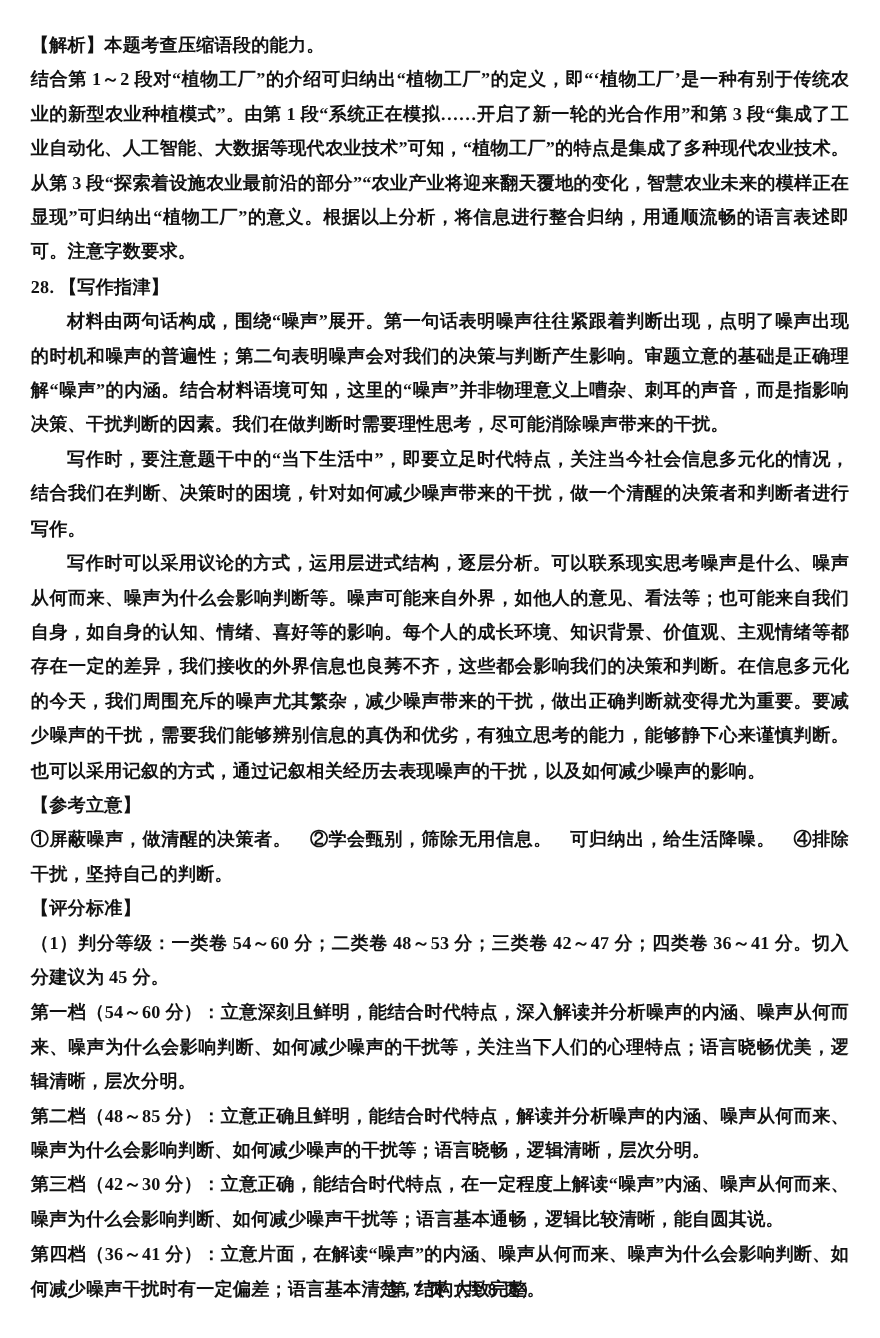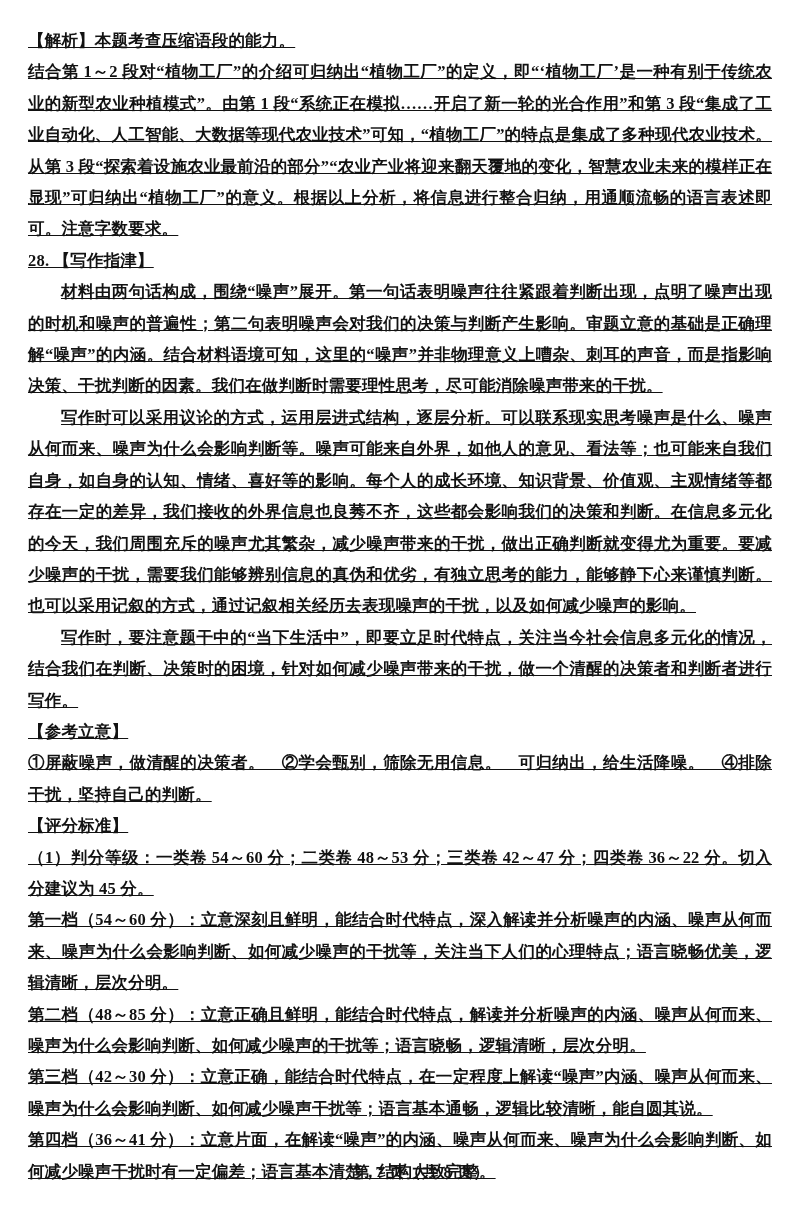--- a/index.html
+++ b/index.html
@@ -23,21 +23,20 @@
   }
   .para {
     margin: 0;
     padding: 0;
     font-size: 16.5px;
     line-height: 31.4px;
     font-weight: 600;
     text-align: justify;
     letter-spacing: 0.2px;
     word-break: break-all;
-    text-decoration: underline;
   }
   .para.indent {
     text-indent: 2em;
   }
   .page-footer {
     position: absolute;
     left: 0;
     right: 0;
     top: 1162px;
     text-align: center;
@@ -51,26 +50,26 @@
 </style>
 </head>
 <body>
 
 <div class="page">
   <main class="content">
       <p class="para">【解析】本题考查压缩语段的能力。</p>
       <p class="para">结合第 1～2 段对“植物工厂”的介绍可归纳出“植物工厂”的定义，即“‘植物工厂’是一种有别于传统农业的新型农业种植模式”。由第 1 段“系统正在模拟……开启了新一轮的光合作用”和第 3 段“集成了工业自动化、人工智能、大数据等现代农业技术”可知，“植物工厂”的特点是集成了多种现代农业技术。从第 3 段“探索着设施农业最前沿的部分”“农业产业将迎来翻天覆地的变化，智慧农业未来的模样正在显现”可归纳出“植物工厂”的意义。根据以上分析，将信息进行整合归纳，用通顺流畅的语言表述即可。注意字数要求。</p>
       <p class="para">28. 【写作指津】</p>
       <p class="para indent">材料由两句话构成，围绕“噪声”展开。第一句话表明噪声往往紧跟着判断出现，点明了噪声出现的时机和噪声的普遍性；第二句表明噪声会对我们的决策与判断产生影响。审题立意的基础是正确理解“噪声”的内涵。结合材料语境可知，这里的“噪声”并非物理意义上嘈杂、刺耳的声音，而是指影响决策、干扰判断的因素。我们在做判断时需要理性思考，尽可能消除噪声带来的干扰。</p>
+      <p class="para indent">写作时，要注意题干中的“当下生活中”，即要立足时代特点，关注当今社会信息多元化的情况，结合我们在判断、决策时的困境，针对如何减少噪声带来的干扰，做一个清醒的决策者和判断者进行写作。</p>
       <p class="para indent">写作时可以采用议论的方式，运用层进式结构，逐层分析。可以联系现实思考噪声是什么、噪声从何而来、噪声为什么会影响判断等。噪声可能来自外界，如他人的意见、看法等；也可能来自我们自身，如自身的认知、情绪、喜好等的影响。每个人的成长环境、知识背景、价值观、主观情绪等都存在一定的差异，我们接收的外界信息也良莠不齐，这些都会影响我们的决策和判断。在信息多元化的今天，我们周围充斥的噪声尤其繁杂，减少噪声带来的干扰，做出正确判断就变得尤为重要。要减少噪声的干扰，需要我们能够辨别信息的真伪和优劣，有独立思考的能力，能够静下心来谨慎判断。也可以采用记叙的方式，通过记叙相关经历去表现噪声的干扰，以及如何减少噪声的影响。</p>
-      <p class="para indent">写作时，要注意题干中的“当下生活中”，即要立足时代特点，关注当今社会信息多元化的情况，结合我们在判断、决策时的困境，针对如何减少噪声带来的干扰，做一个清醒的决策者和判断者进行写作。</p>
       <p class="para">【参考立意】</p>
       <p class="para">①屏蔽噪声，做清醒的决策者。　②学会甄别，筛除无用信息。　可归纳出，给生活降噪。　④排除干扰，坚持自己的判断。</p>
       <p class="para">【评分标准】</p>
-      <p class="para">（1）判分等级：一类卷 54～60 分；二类卷 48～53 分；三类卷 42～47 分；四类卷 36～22 分。切入分建议为 45 分。</p>
+      <p class="para">（1）判分等级：一类卷 54～60 分；二类卷 48～53 分；三类卷 42～47 分；四类卷 36～41 分。切入分建议为 45 分。</p>
       <p class="para">第一档（54～60 分）：立意深刻且鲜明，能结合时代特点，深入解读并分析噪声的内涵、噪声从何而来、噪声为什么会影响判断、如何减少噪声的干扰等，关注当下人们的心理特点；语言晓畅优美，逻辑清晰，层次分明。</p>
       <p class="para">第二档（48～85 分）：立意正确且鲜明，能结合时代特点，解读并分析噪声的内涵、噪声从何而来、噪声为什么会影响判断、如何减少噪声的干扰等；语言晓畅，逻辑清晰，层次分明。</p>
       <p class="para">第三档（42～30 分）：立意正确，能结合时代特点，在一定程度上解读“噪声”内涵、噪声从何而来、噪声为什么会影响判断、如何减少噪声干扰等；语言基本通畅，逻辑比较清晰，能自圆其说。</p>
       <p class="para">第四档（36～41 分）：立意片面，在解读“噪声”的内涵、噪声从何而来、噪声为什么会影响判断、如何减少噪声干扰时有一定偏差；语言基本清楚，结构大致完整。</p>
     </main>
   <footer class="page-footer">
     <span>第 7 页（共 8 页）</span>
   </footer>
 </div>
 

